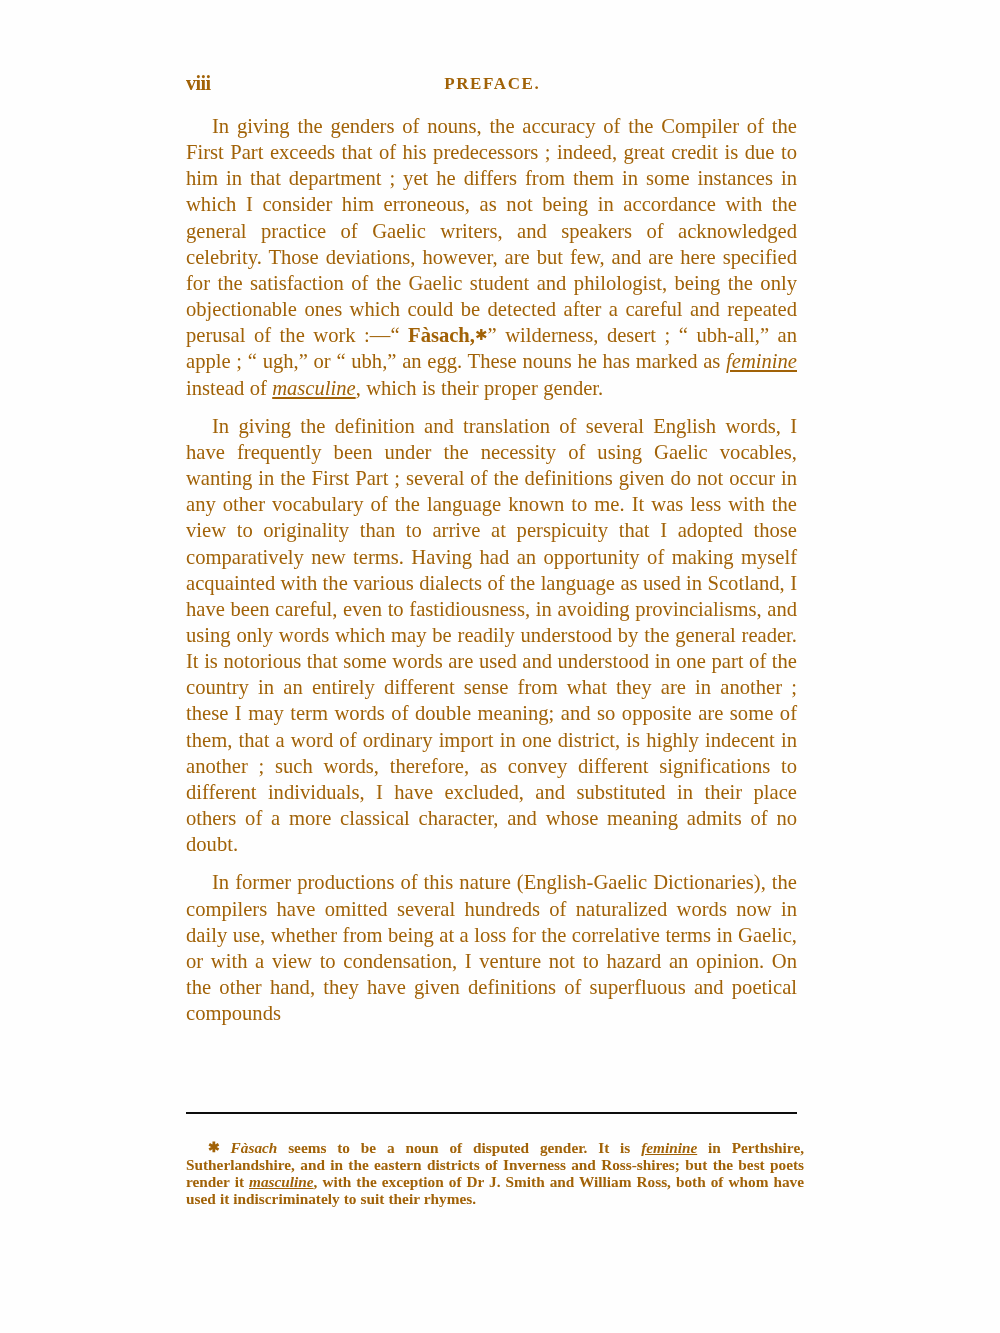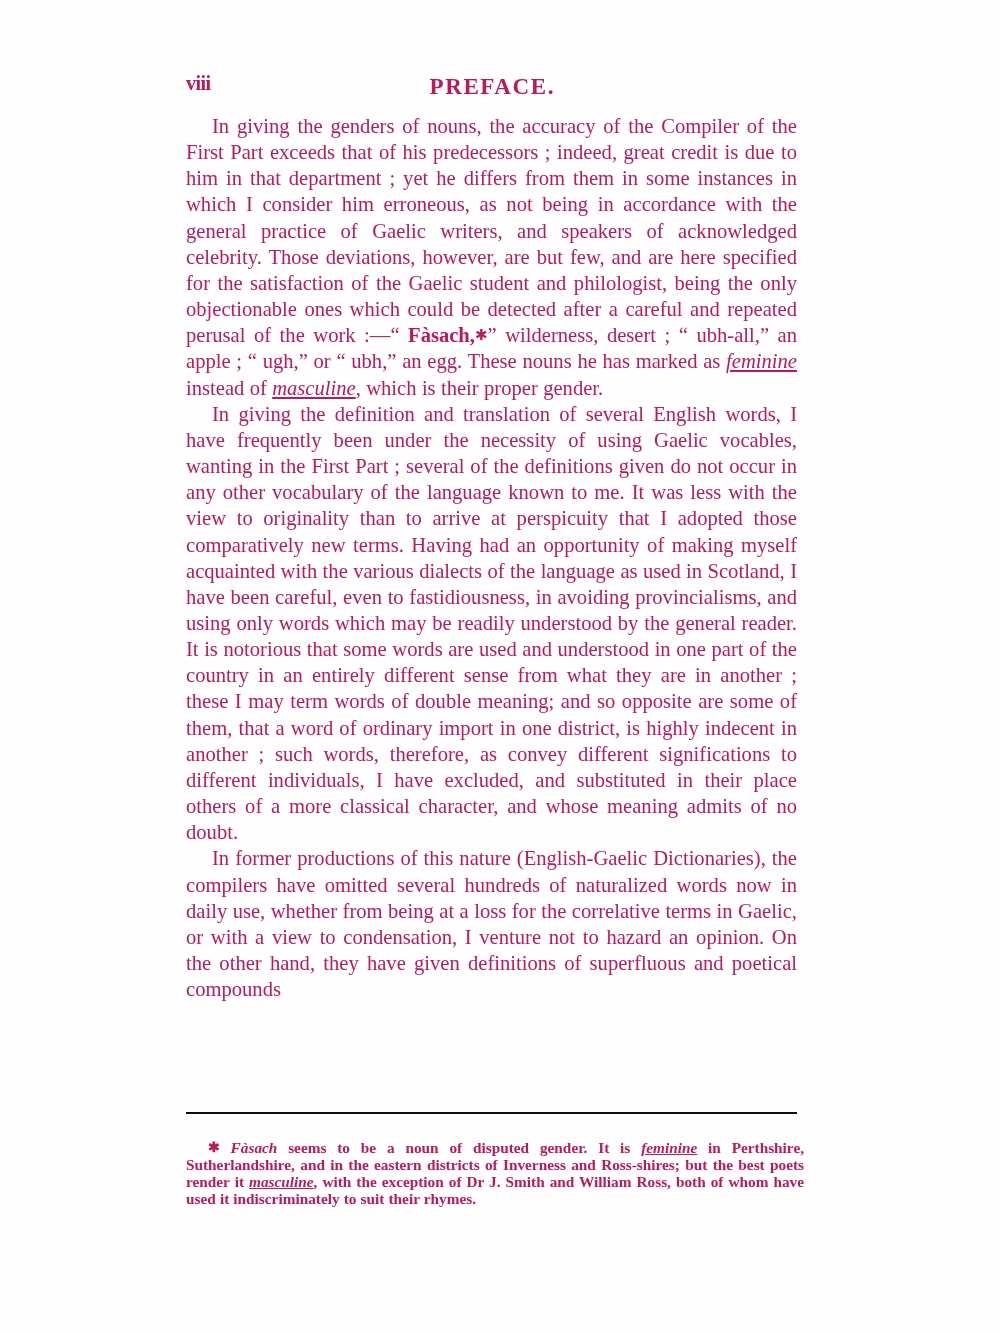--- a/index.html
+++ b/index.html
@@ -8,21 +8,21 @@
     background: #ffffff;
   }
   .page {
     position: relative;
     width: 1000px;
     height: 1333px;
     background: #fefefe;
     margin: 0 auto;
     overflow: hidden;
     font-family: "Liberation Serif", "DejaVu Serif", serif;
-    color: #be185d;
+    color: #a16207;
   }
 
   
   .running-head {
     position: absolute;
     top: 68px;
     left: 186px;
     width: 611px;
     height: 30px;
   }
@@ -34,21 +34,21 @@
     font-weight: bold;
     letter-spacing: -0.5px;
     font-family: "Liberation Serif", "DejaVu Serif", serif;
   }
   .head-title {
     position: absolute;
     left: 0;
     right: 0;
     top: 6px;
     text-align: center;
-    font-size: 23px;
+    font-size: 17px;
     font-weight: bold;
     letter-spacing: 1.6px;
     text-indent: 1.6px;
   }
 
   
   .textblock {
     position: absolute;
     top: 113px;
     left: 186px;
@@ -58,21 +58,21 @@
     margin: 0;
     text-align: justify;
     text-justify: inter-word;
     font-size: 20.6px;
     line-height: 26.15px;
     text-indent: 26px;
     -webkit-hyphens: none;
     hyphens: none;
     word-spacing: 0.2px;
   }
-  p.body + p.body { margin-top: 0; }
+  p.body + p.body { margin-top: 12px; }
 
   i, .it { font-style: italic; text-decoration: underline; }
   .bold { font-weight: bold; }
   .bi { font-weight: bold; font-style: italic; }
   .fn-marker {
     font-size: 15px;
     vertical-align: 2px;
     line-height: 0;
   }
 

